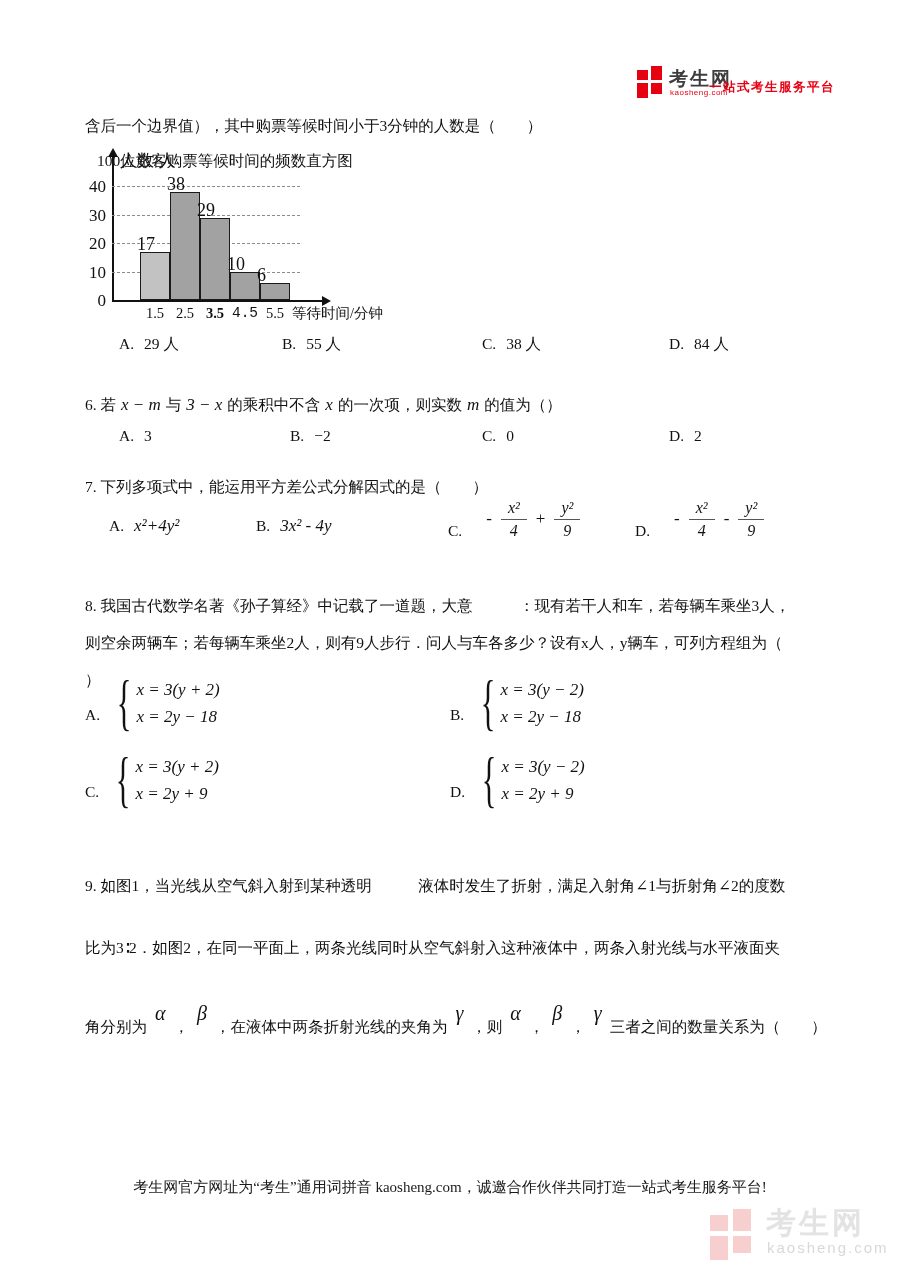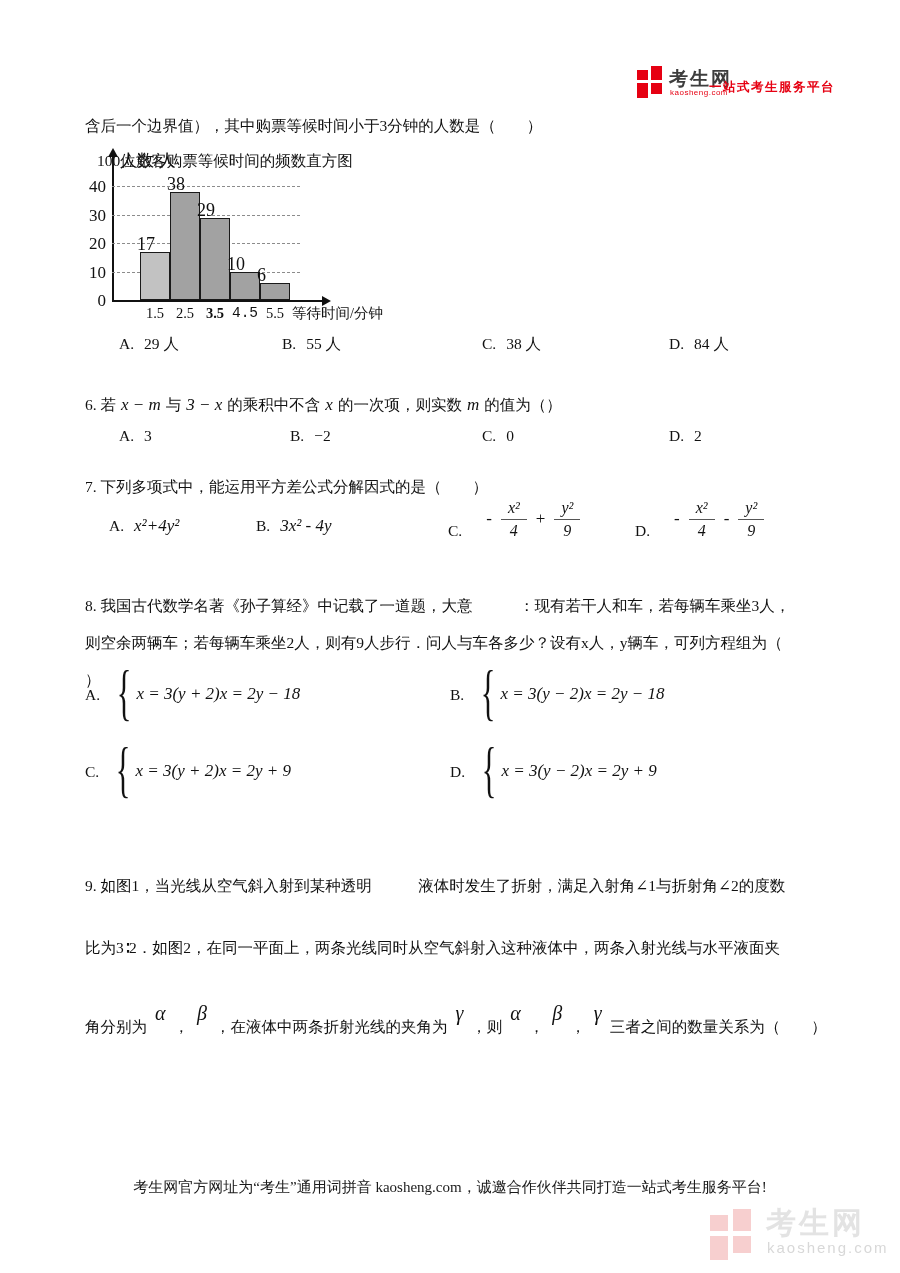--- a/index.html
+++ b/index.html
@@ -33,21 +33,21 @@
   .ytick{position:absolute;width:30px;text-align:right;font-size:17px;z-index:1;}
   .bar{position:absolute;box-sizing:border-box;border:1px solid #1a1a1a;z-index:2;}
   .bar-label{position:absolute;text-align:left;font-size:18px;z-index:3;}
   .xtick{position:absolute;text-align:center;font-size:14.5px;}
   
   .sys-option{position:absolute;display:flex;align-items:center;}
   .sys-option .lbl{font-size:15.5px;align-self:flex-end;margin-bottom:6px;margin-right:16px;}
   .brace{display:inline-block;font-size:34px;line-height:34px;transform:scale(0.9,1.8);
          transform-origin:center;font-weight:400;margin-right:4px;color:#111;}
   .brace::before{content:"{";}
-  .sys{display:flex;flex-direction:row;}
+  .sys{display:flex;flex-direction:column;}
   .eq{font-family:"Liberation Serif","DejaVu Serif",serif;font-style:italic;font-size:17px;line-height:27px;}
   
   .frac-option{position:absolute;display:flex;align-items:center;height:58px;}
   .frac-option .lbl{font-size:15.5px;align-self:flex-end;margin-bottom:8px;margin-right:18px;}
   .fsign,.fop{font-size:17px;margin:0 6px;font-family:"Liberation Serif","DejaVu Serif",serif;}
   .frac{display:inline-flex;flex-direction:column;align-items:center;margin:0 3px;
         font-family:"Liberation Serif","DejaVu Serif",serif;font-style:italic;font-size:16px;}
   .fnum{border-bottom:1.4px solid #555;padding:0 7px 2px;}
   .fden{padding-top:2px;}
   

